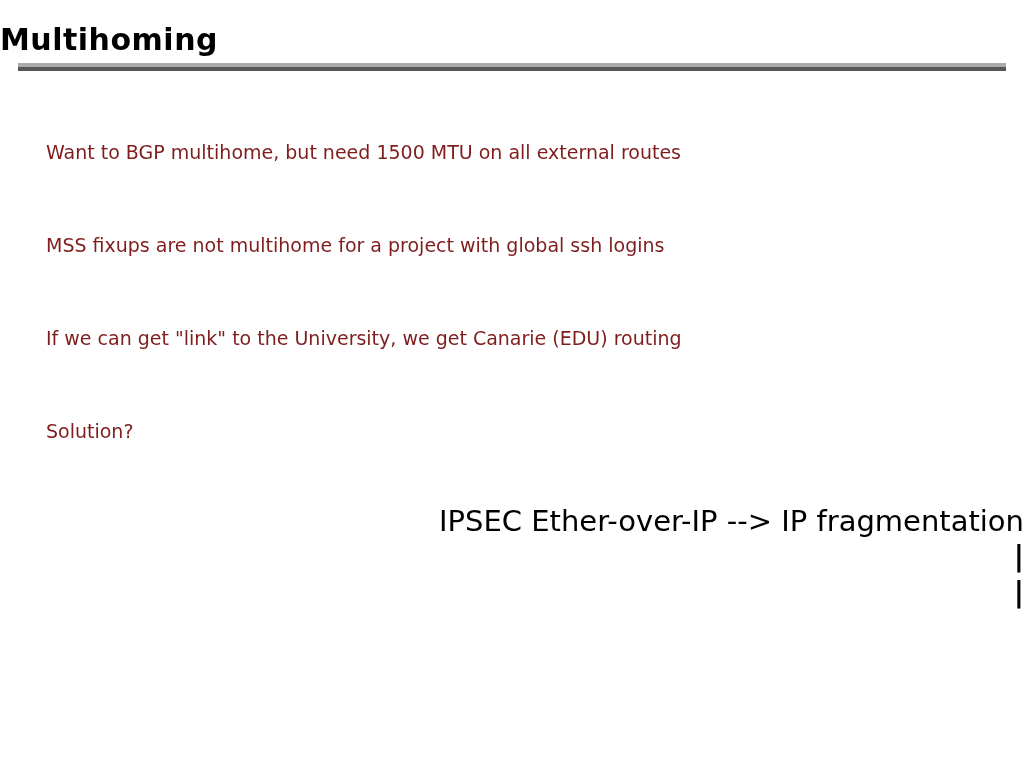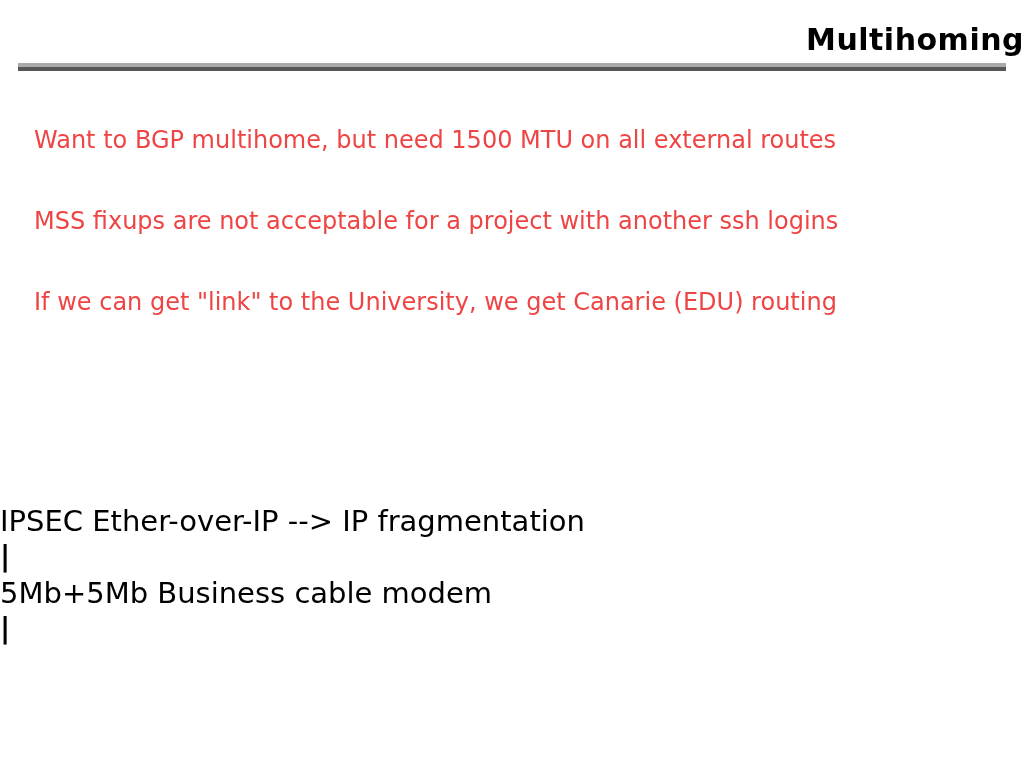--- a/index.html
+++ b/index.html
@@ -14,21 +14,21 @@
     background: #ffffff;
     overflow: hidden;
     font-family: "DejaVu Sans", "Liberation Sans", sans-serif;
     color: #000000;
   }
   .slide-title {
     position: absolute;
     top: 22px;
     left: 0;
     width: 100%;
-    text-align: right;
+    text-align: left;
     font-size: 30px;
     font-weight: bold;
     color: #000000;
     letter-spacing: 0.5px;
   }
   .title-rule {
     position: absolute;
     top: 63px;
     left: 18px;
     width: 988px;
@@ -36,32 +36,32 @@
     background: #a9a9a9;
     border-bottom: 4px solid #565656;
   }
   .bullets {
     position: absolute;
     top: 98px;
     left: 30px;
     width: 964px;
   }
   .bullet-line {
-    margin: 4px;
-    font-size: 24px;
+    margin: 16px;
+    font-size: 19px;
     line-height: 77px;
     white-space: nowrap;
-    color: #ef4444;
+    color: #7f1d1d;
   }
   .diagram {
     position: absolute;
     top: 503px;
     left: 0;
     width: 1024px;
-    text-align: left;
+    text-align: right;
   }
   .diagram-row {
     margin: 0;
     font-size: 29px;
     line-height: 36px;
     color: #000000;
     white-space: pre-wrap;
   }
   .connector-bar {
     font-size: 28px;
@@ -73,24 +73,24 @@
 <body>
 
 <div class="slide">
 
   <div class="slide-title">Multihoming</div>
 
   <div class="title-rule"></div>
 
   <div class="bullets">
     <p class="bullet-line">Want to BGP multihome, but need 1500 MTU on all external routes</p>
-    <p class="bullet-line">MSS fixups are not acceptable for a project with another ssh logins</p>
+    <p class="bullet-line">MSS fixups are not multihome for a project with global ssh logins</p>
     <p class="bullet-line">If we can get "link" to the University, we get Canarie (EDU) routing</p>
+    <p class="bullet-line">Solution?</p>
   </div>
 
   <div class="diagram">
     <p class="diagram-row">IPSEC Ether-over-IP --&gt; IP fragmentation</p>
     <p class="diagram-row connector-bar">|</p>
-    <p class="diagram-row">5Mb+5Mb Business cable modem</p>
     <p class="diagram-row connector-bar">|</p>
   </div>
 
 </div>
 
 </body></html>

